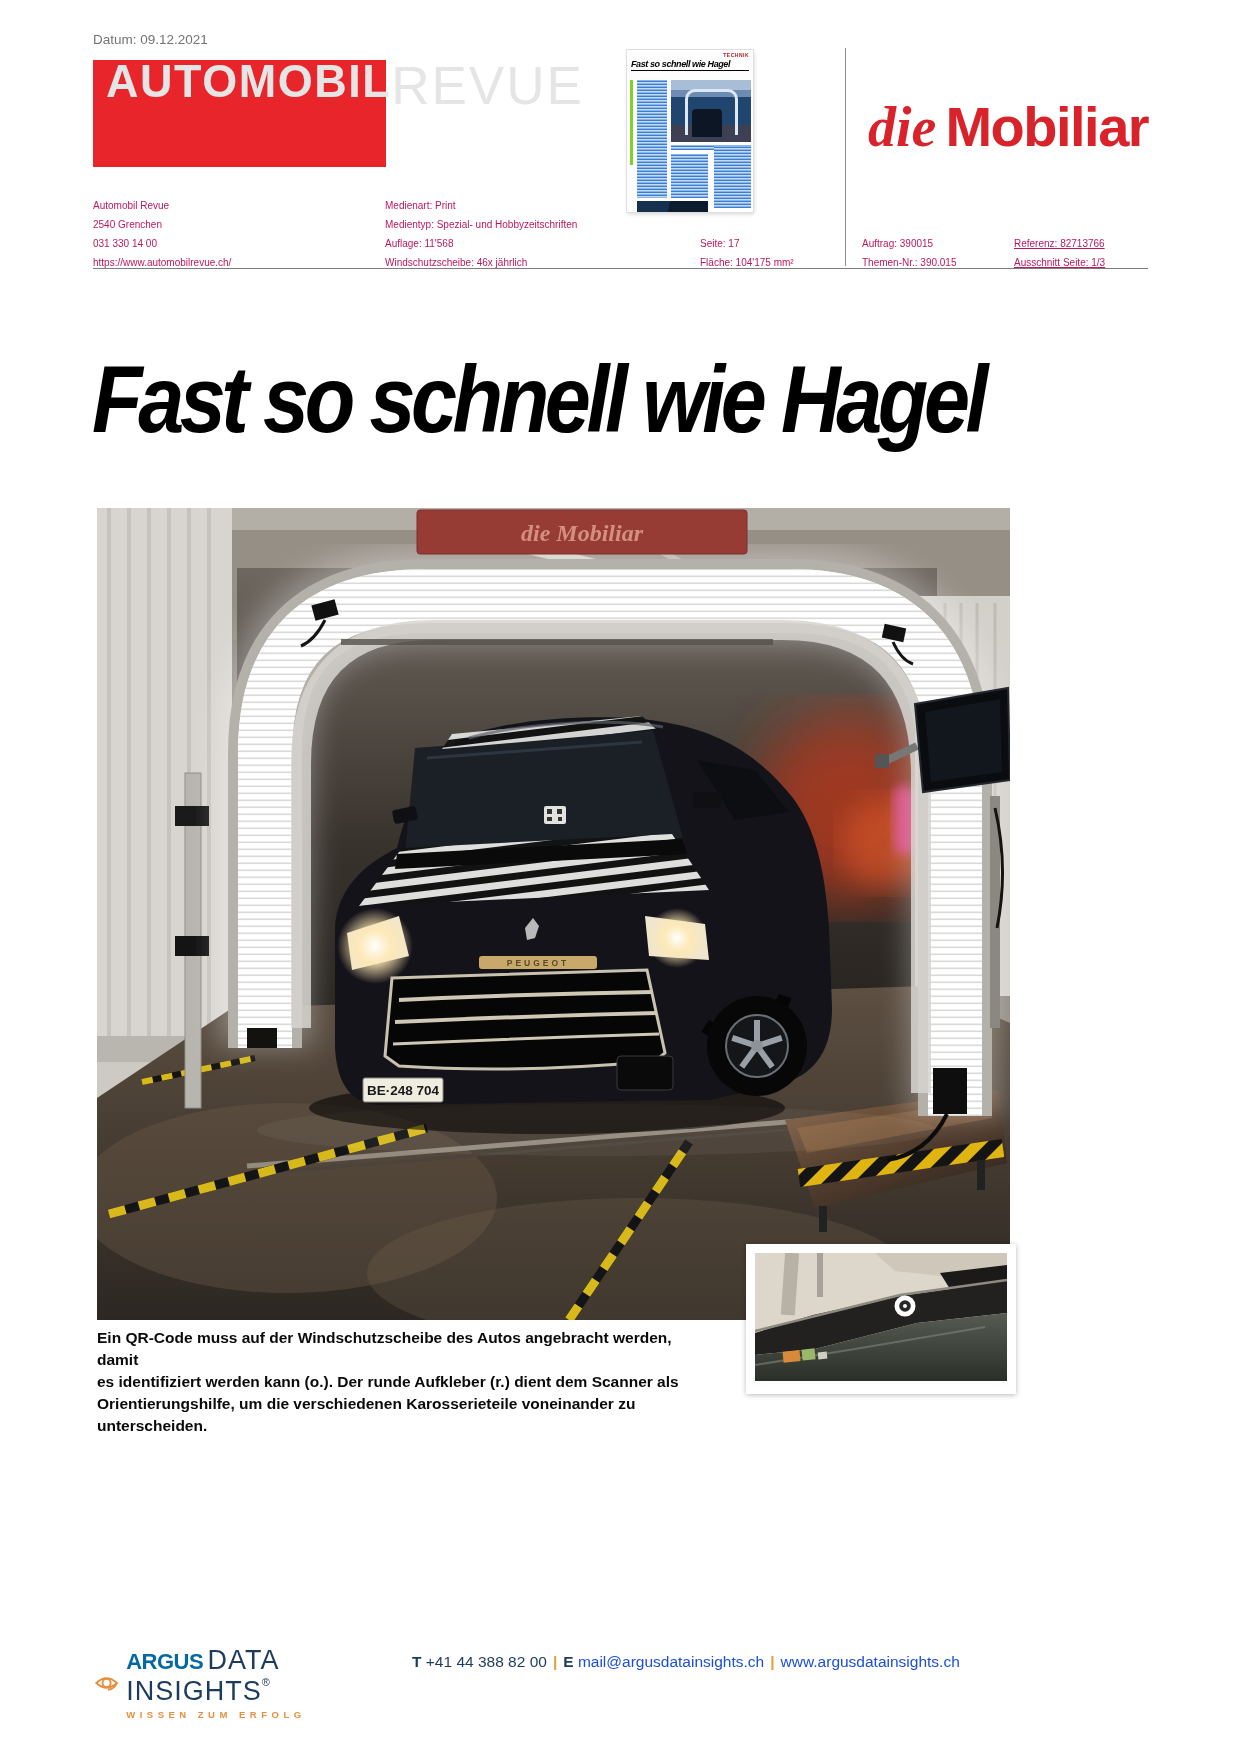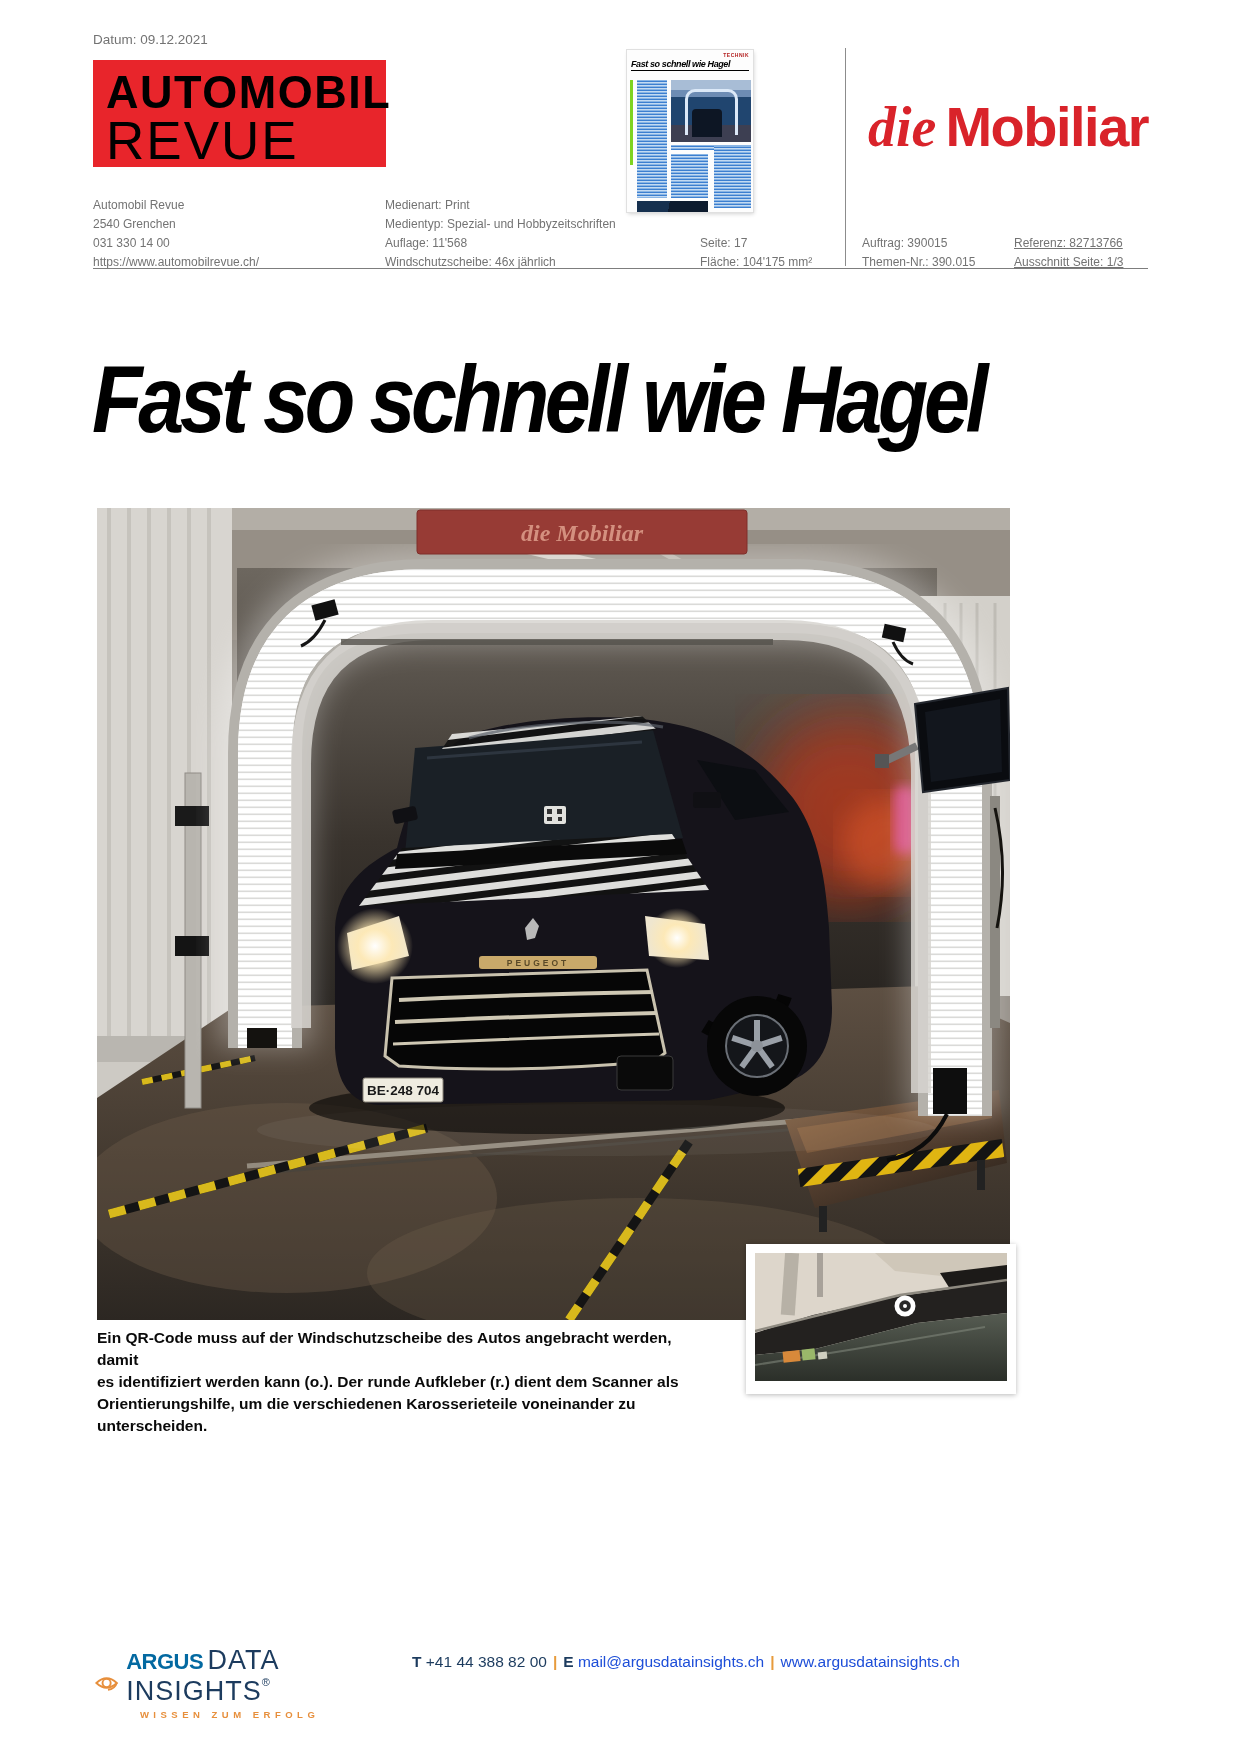--- a/index.html
+++ b/index.html
@@ -2,22 +2,22 @@
 <html><head>
 <meta charset="utf-8">
 <style>
   html,body{margin:0;padding:0;background:#e9e9e9;}
   .page{position:relative;width:1241px;height:1754px;background:#ffffff;margin:0 auto;
         font-family:"Liberation Sans",sans-serif;color:#000;overflow:hidden;}
   .abs{position:absolute;}
 
   
   .date{left:93px;top:32px;font-size:13.5px;color:#737373;}
-  .ar-logo{left:93px;top:60px;width:293px;height:107px;background:#e8252b;color:#000000;
-           display:flex;flex-direction:column;justify-content:flex-end;padding-left:13px;box-sizing:border-box;}
+  .ar-logo{left:93px;top:60px;width:293px;height:107px;background:#e8252b;color:#e5e5e5;
+           display:flex;flex-direction:row;justify-content:flex-start;padding-left:13px;box-sizing:border-box;}
   .ar-l1{font-size:45px;font-weight:600;letter-spacing:1.5px;line-height:44px;transform:scaleY(1.02);}
   .ar-l2{font-size:53px;font-weight:400;letter-spacing:2px;line-height:52px;}
   .vdiv{width:1px;background:#8c8c8c;}
   .hdiv{left:93px;top:268px;width:1055px;height:1px;background:#7d7d7d;}
   .mobiliar{left:868px;top:94px;white-space:nowrap;color:#d9232a;}
   .mob-die{font-family:"Liberation Serif",serif;font-style:italic;font-weight:700;font-size:56px;margin-right:9px;}
   .mob-name{font-size:56px;font-weight:800;letter-spacing:-1.5px;}
 
   
   .thumb{left:627px;top:50px;width:126px;height:162px;background:#fdfdfd;box-shadow:0 0 0 1px #e0e0e0, 1px 2px 4px rgba(0,0,0,.18);}
@@ -25,42 +25,42 @@
   .t-head{position:absolute;left:4px;top:9px;width:118px;font-size:9px;font-weight:800;font-style:italic;
           letter-spacing:-0.4px;border-bottom:1.5px solid #000;padding-bottom:1px;white-space:nowrap;overflow:hidden;}
   .t-green{position:absolute;left:3px;top:30px;width:3px;height:85px;background:#7fd321;}
   .tb{position:absolute;background:repeating-linear-gradient(180deg,#8ab5e4 0 1px,#3c7fd0 1px 2px,#c3daf2 2px 3px);}
   .tp{position:absolute;background:linear-gradient(180deg,#a8bdd6 0 16%,#6d8cb4 16% 28%,#20456f 28% 72%,#3d3f52 72% 100%);}
   .tp .t-arch{position:absolute;left:18%;top:14%;width:58%;height:70%;border:3px solid #dce9f8;border-bottom:none;border-radius:10px 10px 0 0;}
   .tp .t-car{position:absolute;left:26%;top:46%;width:38%;height:46%;background:#0d1624;border-radius:4px 4px 0 0;}
   .t-photo2{position:absolute;background:linear-gradient(100deg,#16304f 0 45%,#0d1b2e 45% 100%);}
 
   
-  .meta{font-size:12px;line-height:19px;color:#737373;}
+  .meta{font-size:10px;line-height:19px;color:#be185d;}
   .m-src{left:93px;top:196px;}
   .m-med{left:385px;top:196px;}
   .m-page{left:700px;top:234px;}
   .m-ord{left:862px;top:234px;}
   .m-ref{left:1014px;top:234px;text-decoration:underline;}
 
   
   .headline{left:92px;top:352px;font-size:94px;font-weight:800;font-style:italic;letter-spacing:-5px;
             white-space:nowrap;transform:scaleX(.88);transform-origin:0 50%;line-height:96px;color:#000;}
   .photo{left:97px;top:508px;width:913px;height:812px;background:#2c2824;}
   .photo svg{display:block;}
   .caption{left:97px;top:1327px;width:600px;font-size:15.5px;font-weight:700;line-height:22px;color:#0a0a0a;}
   .inset{left:746px;top:1244px;background:#fff;padding:9px;box-shadow:0 1px 5px rgba(0,0,0,.28);}
 
   
   .f-logo{left:93px;top:1645px;width:240px;}
   .f-logo-row{display:flex;align-items:center;gap:6px;}
   .f-argus{font-size:22px;font-weight:800;color:#0369a1;letter-spacing:-.5px;}
   .f-adi{font-size:27px;font-weight:300;color:#1c3b5e;letter-spacing:1px;}
   .f-reg{font-size:11px;color:#1c3b5e;vertical-align:top;}
-  .f-tag{font-size:9.5px;font-weight:700;color:#e78f3c;letter-spacing:4.5px;text-align:center;margin-top:2px;}
+  .f-tag{font-size:9.5px;font-weight:700;color:#e78f3c;letter-spacing:4.5px;text-align:left;margin-top:2px;}
   .f-text{left:412px;top:1648px;font-size:15.5px;line-height:28px;color:#1c3b5e;}
   .f-b{font-weight:700;}
   .f-sep{color:#e79b3c;font-weight:700;padding:0 6px;}
   .f-link{color:#1d4ed8;text-decoration:none;}
 </style>
 </head>
 <body>
 
 <div class="page">
 

